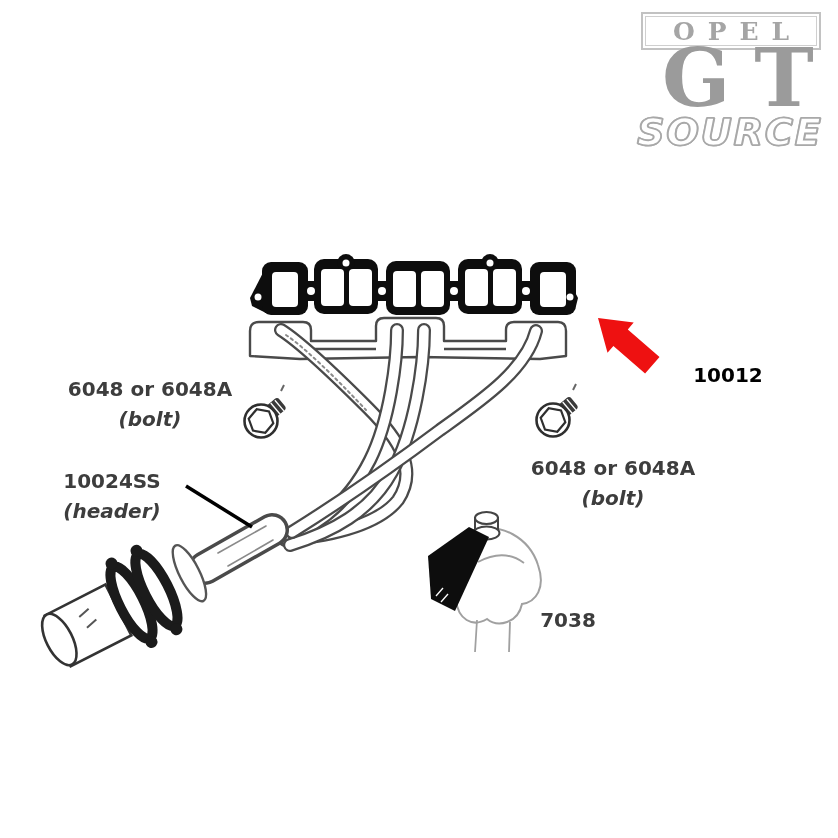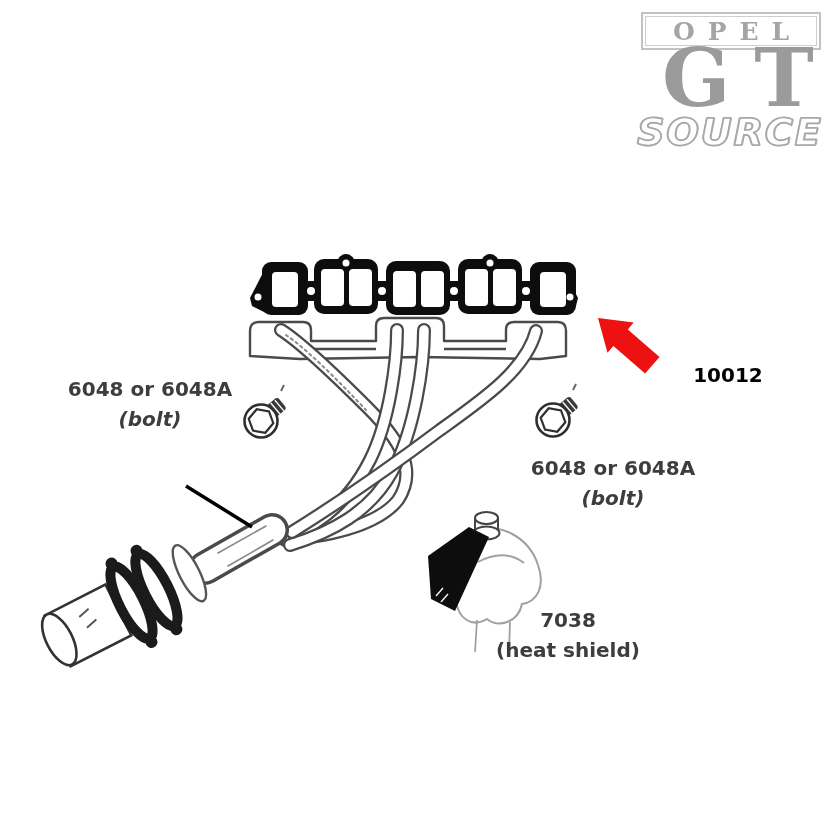--- a/index.html
+++ b/index.html
@@ -185,19 +185,22 @@
 
   <div class="callout black" style="left:716px;top:360px;margin-left:12px;">
     <div>10012</div>
   </div>
 
   <div class="callout" style="left:613px;top:453px;">
     <div>6048 or 6048A</div>
     <div class="desc">(bolt)</div>
   </div>
 
-
-  <div class="callout" style="left:568px;top:605px;">
+  <div class="callout" style="left:112px;top:466px;">
+    <div>10024SS</div>
+    <div class="desc">(header)</div>
+  </div>
+
+  <div class="callout" style="left:568px;top:605px;text-align:right;">
     <div>7038</div>
-    <div class="desc upright">(heat shield)</div>
   </div>
 
 </div>
 
 </body></html>

